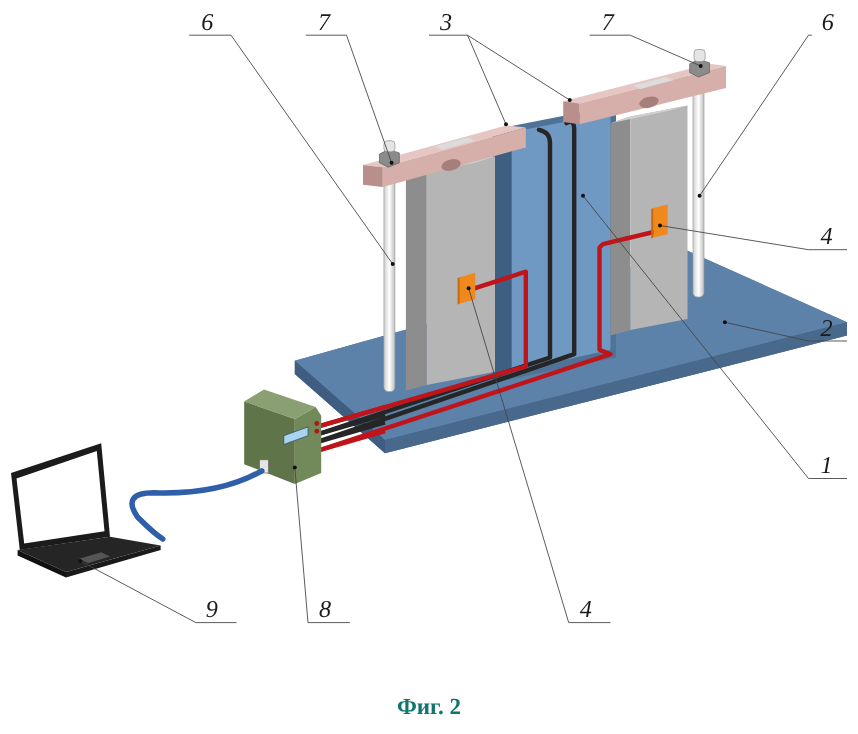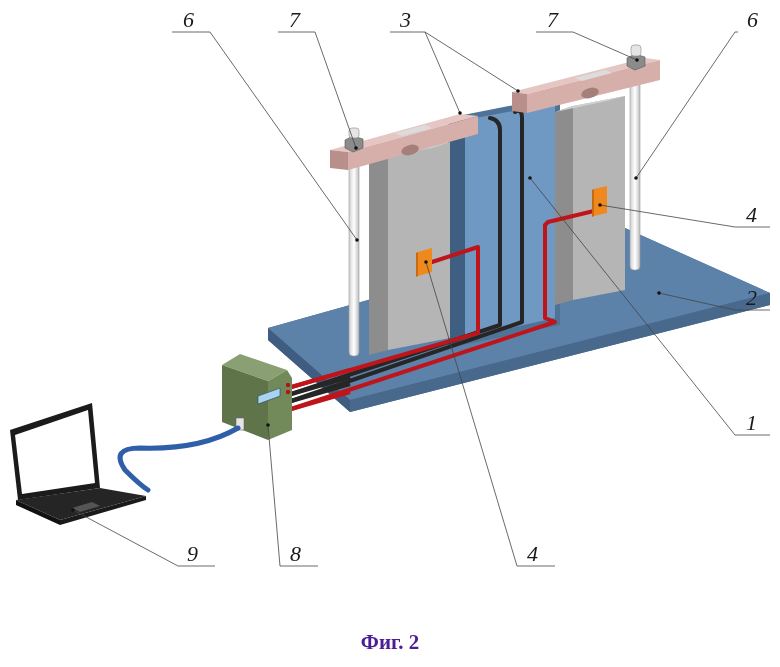--- a/index.html
+++ b/index.html
@@ -1,19 +1,19 @@
 <!DOCTYPE html>
 <html><head>
 <meta charset="utf-8">
 <style>
   html, body { margin:0; padding:0; background:#ffffff; }
   body { width:780px; height:667px; position:relative; overflow:hidden; font-family:"Liberation Serif", serif; }
   #figure { position:absolute; left:0; top:0; width:780px; height:667px; }
   .callout { font-family:"Liberation Serif", serif; font-style:italic; font-size:22px; fill:#1a1a1a; }
-  .caption { position:absolute; left:0; width:780px; top:630px; text-align:center; font-family:"Liberation Serif", serif; font-weight:bold; font-size:21px; color:#4c1d95; }
+  .caption { position:absolute; left:0; width:780px; top:630px; text-align:center; font-family:"Liberation Serif", serif; font-weight:bold; font-size:21px; color:#0f766e; }
   .leader { stroke:#444; stroke-width:0.8; fill:none; }
   .dot { fill:#111; }
 </style>
 </head>
 <body>
 
 <svg id="figure" viewBox="0 0 780 667" xmlns="http://www.w3.org/2000/svg">
   <defs>
     <linearGradient id="postGrad" x1="0" x2="1" y1="0" y2="0">
       <stop offset="0" stop-color="#cfcfcf"></stop>

